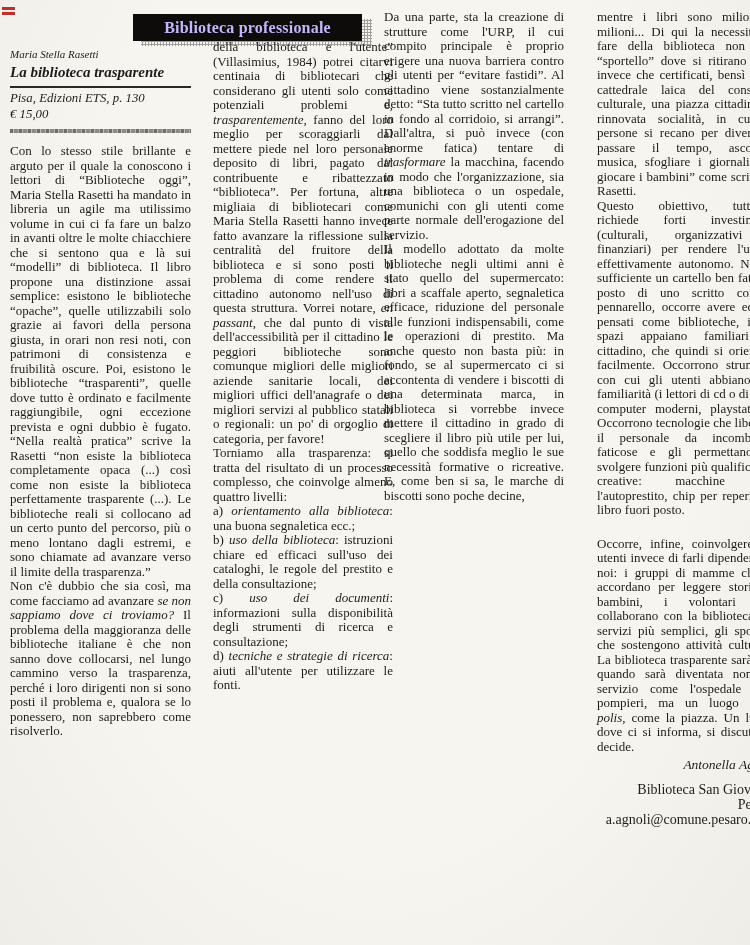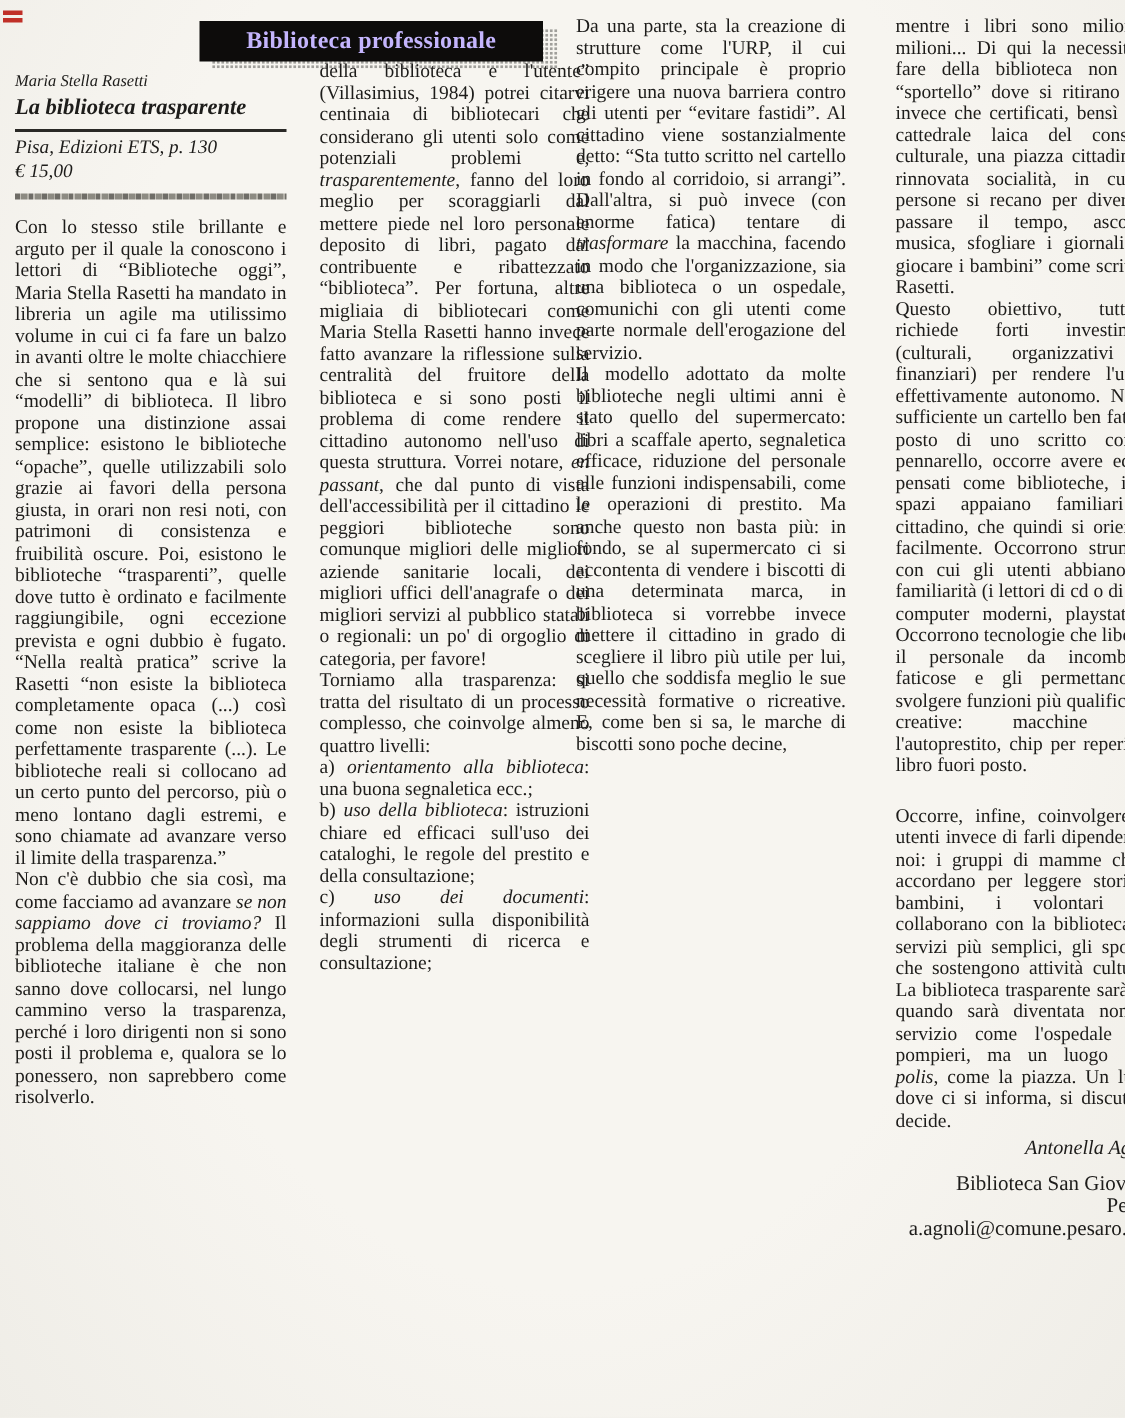--- a/index.html
+++ b/index.html
@@ -95,20 +95,21 @@
       </div>
   </div>
 
   <div class="col col-2">
     <div class="coltext">
         <p>della biblioteca e l'utente” (Villasimius, 1984) potrei citarvi centinaia di bibliotecari che considerano gli utenti solo come potenziali problemi e, <i>trasparentemente</i>, fanno del loro meglio per scoraggiarli dal mettere piede nel loro personale deposito di libri, pagato dal contribuente e ribattezzato “biblioteca”. Per fortuna, altre migliaia di bibliotecari come Maria Stella Rasetti hanno invece fatto avanzare la riflessione sulla centralità del fruitore della biblioteca e si sono posti il problema di come rendere il cittadino autonomo nell'uso di questa struttura. Vorrei notare, <i>en passant</i>, che dal punto di vista dell'accessibilità per il cittadino le peggiori biblioteche sono comunque migliori delle migliori aziende sanitarie locali, dei migliori uffici dell'anagrafe o dei migliori servizi al pubblico statali o regionali: un po' di orgoglio di categoria, per favore!</p>
         <p>Torniamo alla trasparenza: si tratta del risultato di un processo complesso, che coinvolge almeno quattro livelli:</p>
         <p>a) <i>orientamento alla biblioteca</i>: una buona segnaletica ecc.;</p>
         <p>b) <i>uso della biblioteca</i>: istruzioni chiare ed efficaci sull'uso dei cataloghi, le regole del prestito e della consultazione;</p>
         <p>c) <i>uso dei documenti</i>: informazioni sulla disponibilità degli strumenti di ricerca e consultazione;</p>
+        <p>d) <i>tecniche e strategie di ricerca</i>: aiuti all'utente per utilizzare le fonti.</p>
       </div>
   </div>
 
   <div class="col col-3">
     <div class="coltext">
         <p>Da una parte, sta la creazione di strutture come l'URP, il cui compito principale è proprio erigere una nuova barriera contro gli utenti per “evitare fastidi”. Al cittadino viene sostanzialmente detto: “Sta tutto scritto nel cartello in fondo al corridoio, si arrangi”. Dall'altra, si può invece (con enorme fatica) tentare di <i>trasformare</i> la macchina, facendo in modo che l'organizzazione, sia una biblioteca o un ospedale, comunichi con gli utenti come parte normale dell'erogazione del servizio.</p>
         <p>Il modello adottato da molte biblioteche negli ultimi anni è stato quello del supermercato: libri a scaffale aperto, segnaletica efficace, riduzione del personale alle funzioni indispensabili, come le operazioni di prestito. Ma anche questo non basta più: in fondo, se al supermercato ci si accontenta di vendere i biscotti di una determinata marca, in biblioteca si vorrebbe invece mettere il cittadino in grado di scegliere il libro più utile per lui, quello che soddisfa meglio le sue necessità formative o ricreative. E, come ben si sa, le marche di biscotti sono poche decine,</p>
       </div>
   </div>
 

